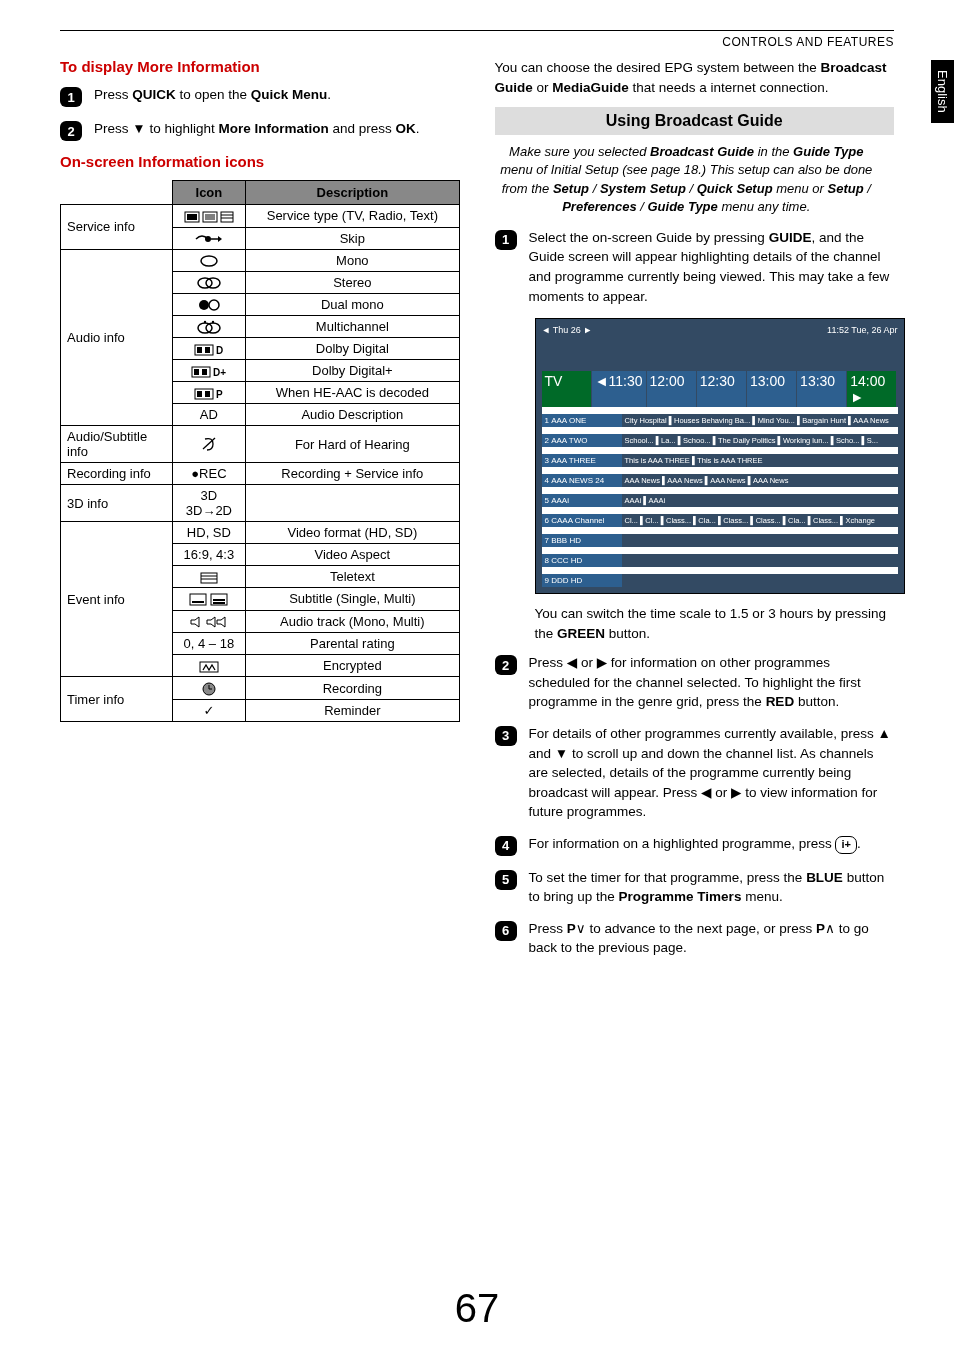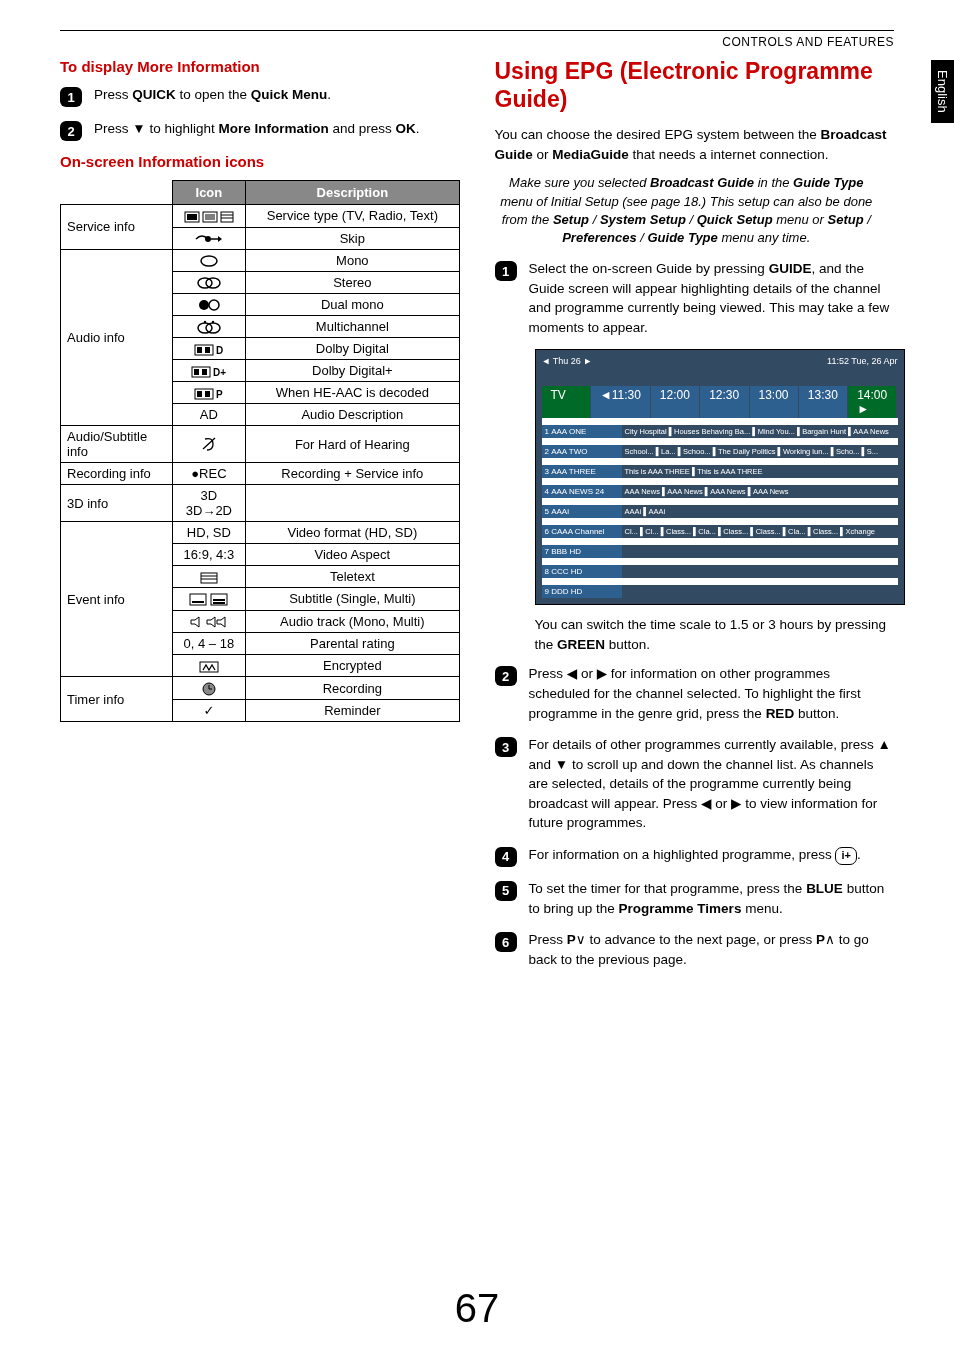--- a/index.html
+++ b/index.html
@@ -11,28 +11,28 @@
   .columns { display: flex; gap: 35px; }
   .col { flex: 1; min-width: 0; }
   .red-heading { color: #c00; font-weight: bold; font-size: 15px; margin-bottom: 10px; }
   .red-heading-big { color: #c00; font-weight: bold; font-size: 23px; line-height: 1.2; margin-bottom: 12px; }
   .step { display: flex; align-items: flex-start; gap: 12px; margin-bottom: 12px; }
   .step-num { background: #000; color: #fff; border-radius: 6px; width: 22px; height: 20px; display: flex; align-items: center; justify-content: center; font-weight: bold; font-size: 13px; flex-shrink: 0; margin-top: 2px; }
   .step-text { font-size: 13.5px; line-height: 1.45; }
   .para { font-size: 13.5px; line-height: 1.45; margin-bottom: 10px; }
   .centered-italic { font-style: italic; text-align: center; font-size: 13px; line-height: 1.4; margin: 8px 16px 12px 0; }
   table.info { border-collapse: collapse; width: 100%; font-size: 13px; margin-top: 6px; }
-  table.info th { background: #888; color: #ffffff; border: 1px solid #000; padding: 4px 6px; font-weight: bold; text-align: center; }
+  table.info th { background: #888; color: #000000; border: 1px solid #000; padding: 4px 6px; font-weight: bold; text-align: center; }
   table.info td { border: 1px solid #000; padding: 3px 6px; text-align: center; vertical-align: middle; }
   table.info td.label { text-align: left; }
   .sub-title-bar { background: #ddd; text-align: center; font-weight: bold; font-size: 16px; padding: 5px 0; margin-bottom: 8px; }
   .epg-img { background: #334a63; border: 1px solid #000; color: #fff; font-size: 8px; padding: 6px; margin: 10px 0 10px 40px; width: 370px; }
   .epg-head { display: flex; justify-content: space-between; font-size: 9px; margin-bottom: 20px; }
   .epg-timerow { display: flex; }
-  .epg-timerow div { flex: 1; background: #2d5f8f; padding: 2px 9px; font-size: 12px; border-right: 1px solid #334a63; }
+  .epg-timerow div { flex: 1; background: #2d5f8f; padding: 2px 3px; font-size: 14px; border-right: 1px solid #334a63; margin-top: 16px; }
   .epg-row { display: flex; border-top: 7px solid #ffffff; }
   .epg-ch { width: 80px; padding: 2px 3px; font-size: 8px; background: #2d5f8f; flex-shrink: 0; }
   .epg-progs { flex: 1; padding: 2px 3px; font-size: 7.5px; white-space: nowrap; overflow: hidden; }
   .info-btn { display: inline-block; border: 1.5px solid #000; border-radius: 7px; padding: 0 5px; font-size: 11px; font-weight: bold; }
   .arrow { font-family: Arial; }
   .page-num { position: absolute; bottom: 21px; width: 100%; text-align: center; font-size: 40px; left: 0; }
   .icon-cell svg { vertical-align: middle; }
 </style>
 </head>
 <body>
@@ -228,23 +228,23 @@
             </tr>
           <tr>
               <td>✓</td>
               <td>Reminder</td>
             </tr>
         </tbody>
       </table>
     </div>
 
     <div class="col">
-      <div class="red-heading-big">Using EPG (Electronic Programme Guide)</div>
       <div class="para">You can  choose the desired EPG system  between the <b>Broadcast Guide</b> or <b>MediaGuide</b> that needs a internet connection.</div>
 
+      <div class="sub-title-bar">Using  Broadcast Guide</div>
 
       <div class="centered-italic">Make sure you selected <b>Broadcast Guide</b> in the <b>Guide Type</b> menu of Initial Setup (see page 18.) This setup can also be done from the <b>Setup</b> / <b>System Setup</b> / <b>Quick Setup</b> menu or <b>Setup</b> / <b>Preferences</b> / <b>Guide Type</b> menu any time.</div>
 
       <div class="step">
         <div class="step-num">1</div>
         <div class="step-text">Select the on-screen Guide by pressing <b>GUIDE</b>, and the Guide screen will appear highlighting details of the channel and programme currently being viewed. This may take a few moments to appear.</div>
       </div>
 
       <div class="epg-img">
         <div class="epg-head">

